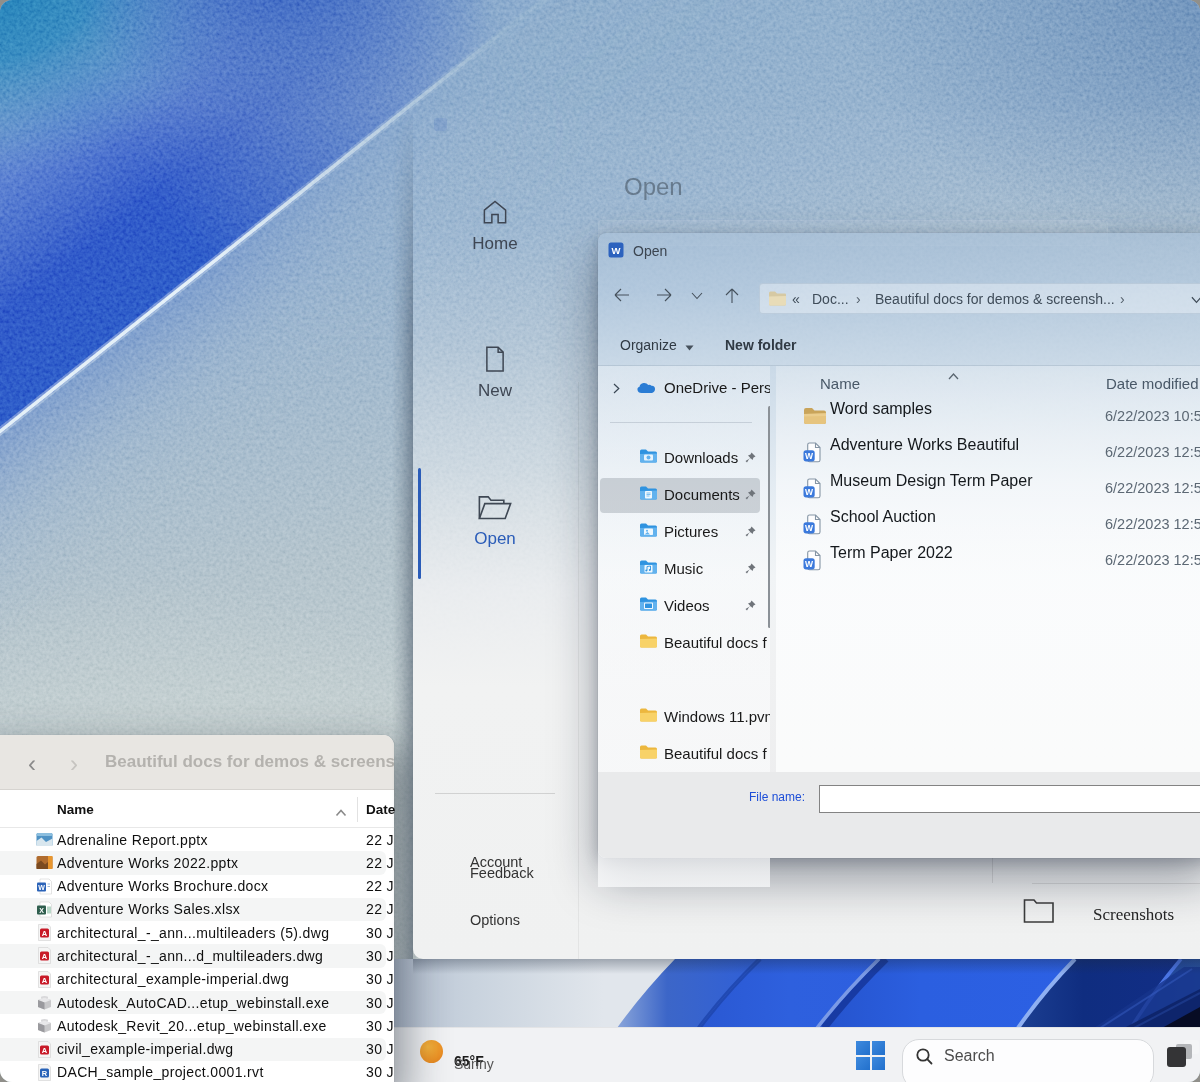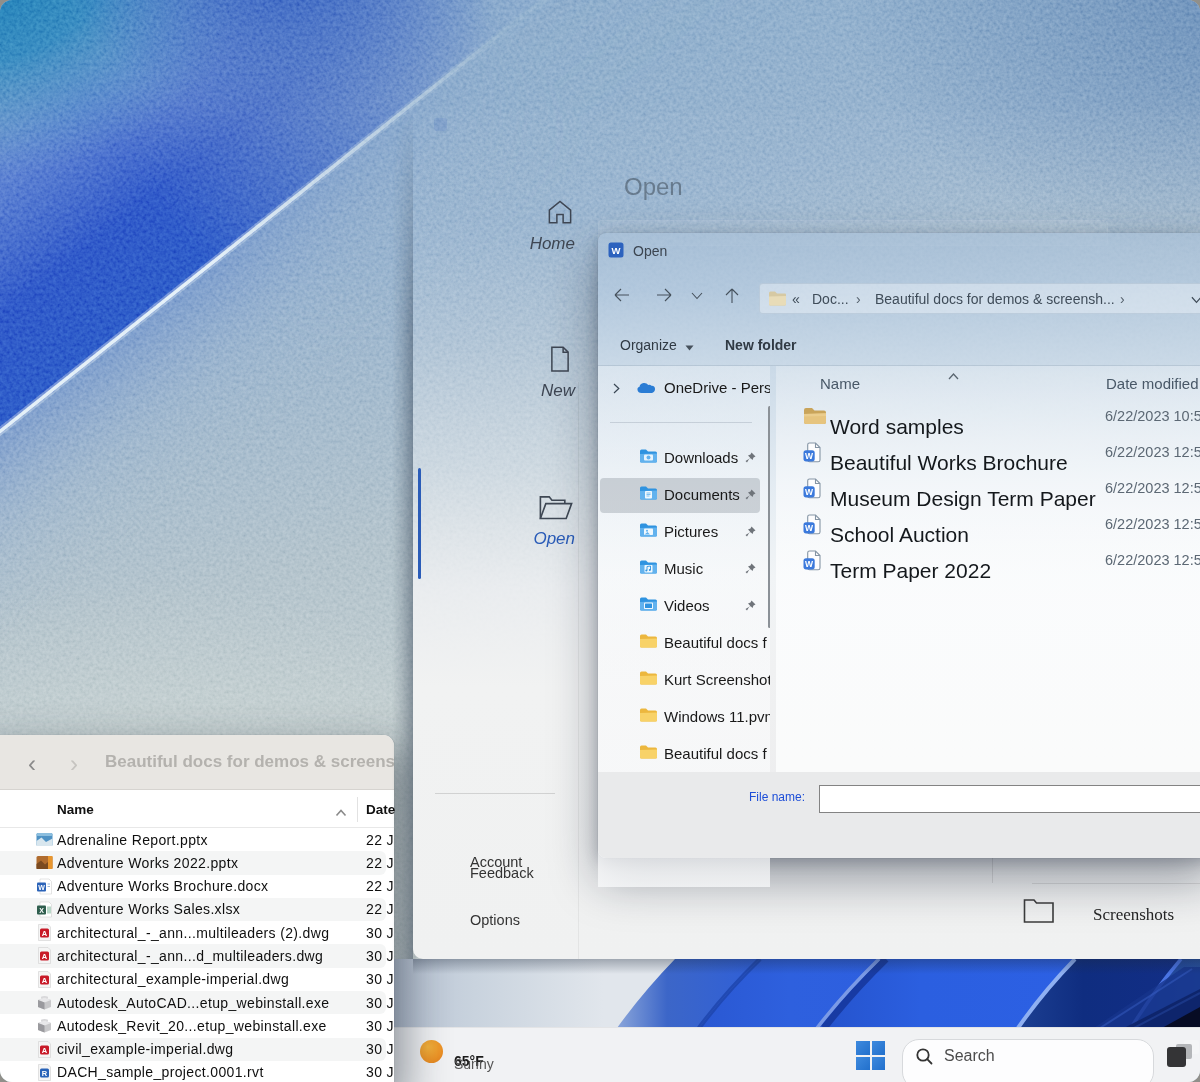--- a/index.html
+++ b/index.html
@@ -42,21 +42,21 @@
   .frow.alt{background:transparent;} .frow.alt::before{content:"";position:absolute;left:15px;right:8px;top:0;bottom:0;background:#f4f5f5;border-radius:6px;}
   .frow .fic{position:absolute;left:76px;top:3px;width:17px;height:17px;}
   .frow .fnm{position:absolute;left:97px;top:3.5px;font-size:14px;letter-spacing:0.35px;color:#0f0f0f;white-space:nowrap;}
   .frow .fdt{position:absolute;left:406px;top:3.5px;font-size:14px;letter-spacing:0.35px;color:#0f0f0f;white-space:nowrap;}
 
   
   #backstage{position:absolute;left:413px;top:112px;width:787px;height:847px;border-radius:10px 0 0 10px;
     background:linear-gradient(180deg,rgba(235,241,248,0.02) 0%,rgba(235,241,248,0.05) 13%,rgba(236,241,247,0.20) 27%,rgba(238,242,246,0.48) 42%,rgba(241,242,244,0.86) 56%,#f1f2f2 68%,#f0f1f1 100%);
     }
   #backstage .accent{position:absolute;left:5px;top:356px;width:3px;height:111px;background:#2a5cb8;border-radius:2px;}
-  .railitem{position:absolute;width:160px;text-align:right;color:#3e4653;font-style:italic;}
+  .railitem{position:absolute;width:160px;text-align:center;color:#3e4653;}
   .railitem .lbl{font-size:17px;margin-top:3px;}
   #bsheading{position:absolute;left:211px;top:61px;font-size:24px;color:rgba(62,74,88,0.55);}
   .sbitem{position:absolute;left:57px;font-size:14.5px;color:#333;}
   #backstage .sbsep{position:absolute;left:22px;top:681px;width:120px;height:1px;background:rgba(0,0,0,0.13);}
   #backstage .vdiv{position:absolute;left:165px;top:270px;bottom:0;width:1px;background:rgba(0,0,0,0.05);}
   
   #bs-screens{position:absolute;left:565px;top:746px;right:0;height:113px;}
   #bs-screens .hline{position:absolute;left:54px;top:25px;right:0;height:1px;background:#d9d9d9;}
   #bs-screens .vline{position:absolute;left:14px;top:0px;width:1px;height:25px;background:#d9d9d9;}
   #bs-screens .txt{position:absolute;left:115px;top:47px;font-size:17px;color:#262626;font-family:Liberation Serif, serif;}
@@ -80,21 +80,21 @@
   .titem .pin{position:absolute;left:146px;top:10px;width:13px;height:13px;}
   #dlg-tree .sel{position:absolute;left:2px;top:112px;width:160px;height:35px;border-radius:4px;background:rgba(115,125,135,0.30);}
   #dlg-tree .tsep{position:absolute;left:12px;top:56px;width:142px;height:1px;background:rgba(60,80,100,0.18);}
   #dlg-tree .sbar{position:absolute;left:170px;top:40px;width:2.5px;height:222px;background:#8b9197;border-radius:2px;}
   #dlg-list{position:absolute;left:178px;top:133px;width:440px;height:406px;overflow:hidden;
     background:linear-gradient(180deg,rgba(255,255,255,0.25) 0%,rgba(255,255,255,0.55) 30%,rgba(252,253,254,0.85) 60%,#fafbfb 100%);}
   #dlg-list .hname{position:absolute;left:44px;top:9px;font-size:15px;color:rgba(64,80,96,0.95);}
   #dlg-list .hcaret{position:absolute;left:172px;top:0px;}
   #dlg-list .hdate{position:absolute;left:330px;top:9px;font-size:15px;color:rgba(64,80,96,0.95);}
   .litem{position:absolute;left:0;width:440px;height:36px;}
-  .litem .lt{position:absolute;left:54px;top:16px;font-size:21px;color:#14181c;white-space:nowrap;}
+  .litem .lt{position:absolute;left:54px;top:1px;font-size:16px;color:#14181c;white-space:nowrap;}
   .litem .ld{position:absolute;left:329px;top:9px;font-size:14.5px;color:#5c6874;white-space:nowrap;}
   .litem .lic{position:absolute;left:27px;top:7px;width:20px;height:20px;}
   #dlg-footer{position:absolute;left:0;top:539px;width:100%;height:86px;background:#e9eaeb;border-radius:0 0 8px 8px;}
   #dlg-footer .fl{position:absolute;left:151px;top:18px;font-size:12px;color:#1d4ed8;text-align:center;}
   #dlg-footer input{position:absolute;left:221px;top:13px;width:397px;height:28px;border:1px solid #838383;background:#fff;outline:none;}
 </style>
 </head>
 <body>
 <div id="canvas">
 
@@ -297,21 +297,21 @@
             </svg></div>
           <div class="fnm">Adventure Works Sales.xlsx</div>
           <div class="fdt">22 Jun</div>
         </div>
         <div class="frow">
           <div class="fic"><svg width="17" height="17" viewBox="0 0 17 17">
               <path d="M2.5 0.5 L12 0.5 L14.5 3 L14.5 16.5 L2.5 16.5 Z" fill="#f5f5f5" stroke="#d0d0d0" stroke-width="0.6"></path>
               <rect x="4" y="4.5" width="9" height="9" rx="1.5" fill="#c81a28"></rect>
               <text x="8.5" y="11.5" font-size="7.5" fill="#fff" font-weight="bold" text-anchor="middle" font-family="Liberation Sans">A</text>
             </svg></div>
-          <div class="fnm">architectural_-_ann...multileaders (2).dwg</div>
+          <div class="fnm">architectural_-_ann...multileaders (5).dwg</div>
           <div class="fdt">30 Jun</div>
         </div>
         <div class="frow alt">
           <div class="fic"><svg width="17" height="17" viewBox="0 0 17 17">
               <path d="M2.5 0.5 L12 0.5 L14.5 3 L14.5 16.5 L2.5 16.5 Z" fill="#f5f5f5" stroke="#d0d0d0" stroke-width="0.6"></path>
               <rect x="4" y="4.5" width="9" height="9" rx="1.5" fill="#c81a28"></rect>
               <text x="8.5" y="11.5" font-size="7.5" fill="#fff" font-weight="bold" text-anchor="middle" font-family="Liberation Sans">A</text>
             </svg></div>
           <div class="fnm">architectural_-_ann...d_multileaders.dwg</div>
           <div class="fdt">30 Jun</div>
@@ -525,27 +525,20 @@
               <path d="M7.5 1.5 L11.5 5.5 L9.5 6.5 L8.5 9 L6 6.5 L3 11.5 L1.5 10 L6.5 7 L4 4.5 L6.5 3.5 Z" fill="#6f747a"></path>
             </svg></div>
         </div>
         <div class="titem" style="top:259px">
           <div class="tic"><svg width="19" height="16" viewBox="0 0 19 16">
               <path d="M1 3 Q1 1.5 2.5 1.5 L7 1.5 L9 3.5 L16.5 3.5 Q18 3.5 18 5 L18 13 Q18 14.5 16.5 14.5 L2.5 14.5 Q1 14.5 1 13 Z" fill="#ecb73e"></path>
               <path d="M1 6 L18 5.5 L18 13 Q18 14.5 16.5 14.5 L2.5 14.5 Q1 14.5 1 13 Z" fill="#f8d268"></path>
             </svg></div>
           <div class="tt">Beautiful docs f</div>
         </div>
-        <div class="titem" style="top:296px">
-          <div class="tic"><svg width="19" height="16" viewBox="0 0 19 16">
-              <path d="M1 3 Q1 1.5 2.5 1.5 L7 1.5 L9 3.5 L16.5 3.5 Q18 3.5 18 5 L18 13 Q18 14.5 16.5 14.5 L2.5 14.5 Q1 14.5 1 13 Z" fill="#ecb73e"></path>
-              <path d="M1 6 L18 5.5 L18 13 Q18 14.5 16.5 14.5 L2.5 14.5 Q1 14.5 1 13 Z" fill="#f8d268"></path>
-            </svg></div>
-          <div class="tt">Kurt Screenshot</div>
-        </div>
         <div class="titem" style="top:333px">
           <div class="tic"><svg width="19" height="16" viewBox="0 0 19 16">
               <path d="M1 3 Q1 1.5 2.5 1.5 L7 1.5 L9 3.5 L16.5 3.5 Q18 3.5 18 5 L18 13 Q18 14.5 16.5 14.5 L2.5 14.5 Q1 14.5 1 13 Z" fill="#ecb73e"></path>
               <path d="M1 6 L18 5.5 L18 13 Q18 14.5 16.5 14.5 L2.5 14.5 Q1 14.5 1 13 Z" fill="#f8d268"></path>
             </svg></div>
           <div class="tt">Windows 11.pvm</div>
         </div>
         <div class="titem" style="top:370px">
           <div class="tic"><svg width="19" height="16" viewBox="0 0 19 16">
               <path d="M1 3 Q1 1.5 2.5 1.5 L7 1.5 L9 3.5 L16.5 3.5 Q18 3.5 18 5 L18 13 Q18 14.5 16.5 14.5 L2.5 14.5 Q1 14.5 1 13 Z" fill="#ecb73e"></path>
@@ -569,21 +562,21 @@
           <div class="lt">Word samples</div>
           <div class="ld">6/22/2023 10:56</div>
         </div>
         <div class="litem" style="top:69px">
           <div class="lic"><svg width="19" height="21" viewBox="0 0 19 21">
               <path d="M6.5 1 L12.5 1 L17 5.5 L17 18 Q17 19.8 15.2 19.8 L6.5 19.8 Q4.7 19.8 4.7 18 L4.7 2.8 Q4.7 1 6.5 1 Z" fill="#fdfdfe" stroke="#8595a5" stroke-width="1.1"></path>
               <path d="M12.5 1 L12.5 5.5 L17 5.5" fill="none" stroke="#8595a5" stroke-width="1.1"></path>
               <rect x="0.5" y="8.2" width="11.2" height="11.2" rx="2.6" fill="#3b79dc"></rect>
               <text x="6.1" y="16.6" font-size="8.5" fill="#fff" font-weight="bold" text-anchor="middle" font-family="Liberation Sans">W</text>
             </svg></div>
-          <div class="lt">Beautiful Works Brochure</div>
+          <div class="lt">Adventure Works Beautiful</div>
           <div class="ld">6/22/2023 12:52</div>
         </div>
         <div class="litem" style="top:105px">
           <div class="lic"><svg width="19" height="21" viewBox="0 0 19 21">
               <path d="M6.5 1 L12.5 1 L17 5.5 L17 18 Q17 19.8 15.2 19.8 L6.5 19.8 Q4.7 19.8 4.7 18 L4.7 2.8 Q4.7 1 6.5 1 Z" fill="#fdfdfe" stroke="#8595a5" stroke-width="1.1"></path>
               <path d="M12.5 1 L12.5 5.5 L17 5.5" fill="none" stroke="#8595a5" stroke-width="1.1"></path>
               <rect x="0.5" y="8.2" width="11.2" height="11.2" rx="2.6" fill="#3b79dc"></rect>
               <text x="6.1" y="16.6" font-size="8.5" fill="#fff" font-weight="bold" text-anchor="middle" font-family="Liberation Sans">W</text>
             </svg></div>
           <div class="lt">Museum Design Term Paper</div>

